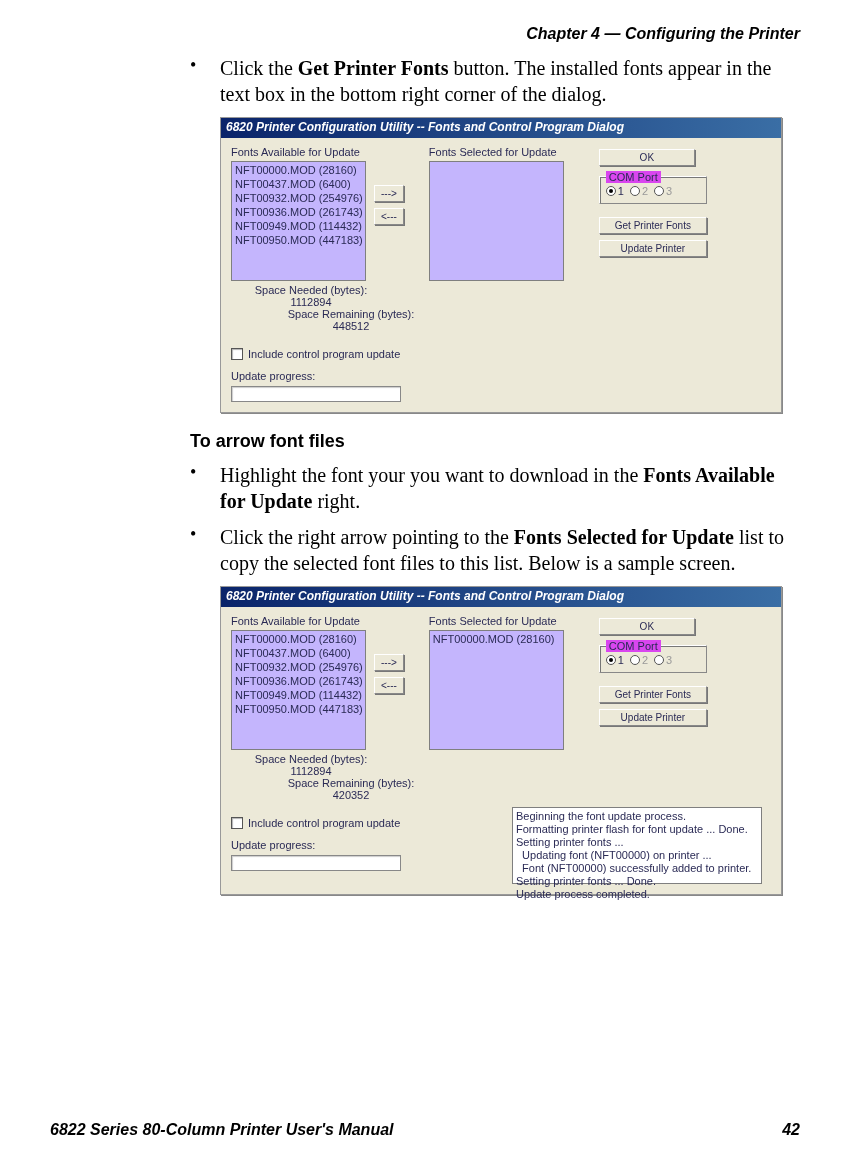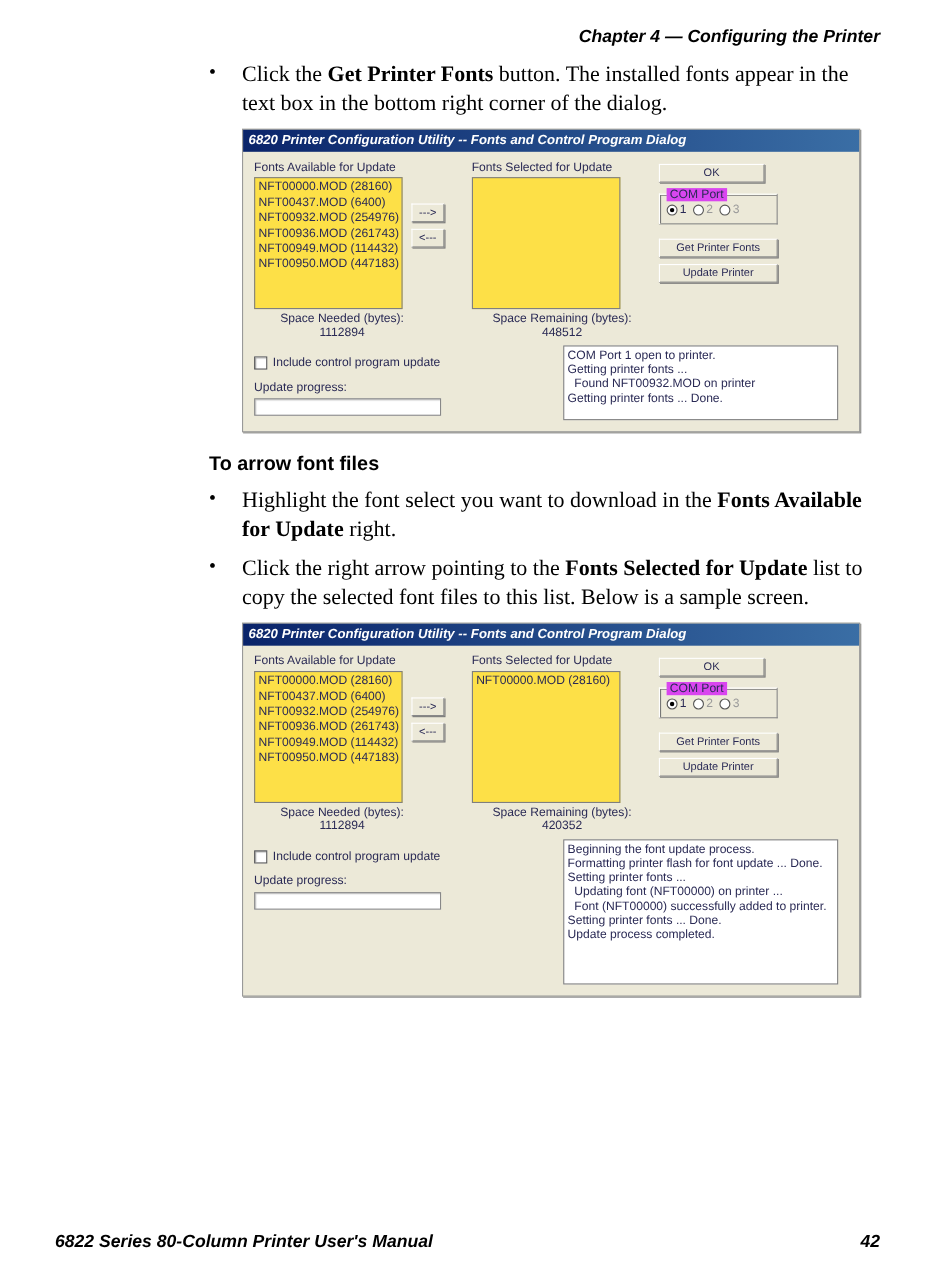--- a/index.html
+++ b/index.html
@@ -14,45 +14,45 @@
     .bullet-text { flex:1; font-size:20px; line-height:1.3; }
     .dialog-wrap { margin:10px 0 18px 30px; }
 
     
     .dialog { width:562px; border:1px solid #999; background:#ece9d8; font-family:Tahoma,Arial,sans-serif; font-size:11px; color:#2a2a55; box-shadow:1px 1px 0 #888;}
     .titlebar { height:20px; background:linear-gradient(to right,#0a246a,#3a6ea5); color:#fff; font-weight:bold; padding:2px 5px; font-size:12px;font-style:italic;}
     .dlg-body { padding:8px 10px 10px 10px; position:relative; }
     .cols { display:flex; }
     .col { display:flex; flex-direction:column; }
     .label { font-size:11px; margin-bottom:3px;}
-    .listbox { background:#fde047; border:1px solid #7f7f7f; font-size:11px; line-height:14px; padding:1px 3px; overflow:hidden;}
+    .listbox { background:#c4b5fd; border:1px solid #7f7f7f; font-size:11px; line-height:14px; padding:1px 3px; overflow:hidden;}
     .listbox.l1 { width:135px; height:120px;}
     .listbox.l2 { width:135px; height:120px;}
     .btn { background:#ece9d8; border:1px solid #888; border-top-color:#fff; border-left-color:#fff; padding:2px 6px; font-size:10px; margin:3px 0; text-align:center; box-shadow:1px 1px 0 #777; cursor:default;}
     .arrows { margin:36px 3px 0 3px;}
     .right-col {}
     .okbtn { width:96px; text-align:center; margin-bottom:10px;}
     .group { border:1px solid #888; border-top-color:#fff; border-left-color:#fff; box-shadow:inset 1px 1px 0 #777; padding:4px 6px 6px 6px; margin-bottom:10px;}
     .group-title { position:relative; top:-10px; background:#d946ef; display:inline-block; padding:0 3px;}
     .radio-row { margin-top:-8px; display:flex; gap:6px; font-size:11px;}
     .radio { display:flex; align-items:center; gap:2px;}
     .radio-circle { width:10px; height:10px; border:1px solid #555; border-radius:50%; background:#fff; display:inline-flex; align-items:center; justify-content:center;}
     .radio-dot { width:4px; height:4px; background:#000; border-radius:50%;}
     .dimmed { color:#999;}
     .getfonts { width:108px;}
     .updateprinter { width:108px;}
-    .values-row { display:flex; margin-top:3px; margin-bottom:6px;}
+    .values-row { display:flex; margin-top:3px; margin-bottom:6px;flex-direction:column;}
     .val-col { width:160px; text-align:center; font-size:11px; }
     .checkbox-row { display:flex; align-items:center; gap:5px; margin:10px 0;}
     .cbox { width:12px; height:12px; border:1px solid #555; background:#fff; box-shadow:inset 1px 1px 1px rgba(0,0,0,0.3);}
     .progress-label { font-size:11px; margin-top:10px;}
     .progress-bar { width:170px; height:16px; border:1px solid #888; background:#fff; margin-top:4px; box-shadow:inset 1px 1px 1px rgba(0,0,0,0.2);}
     .statusbox { background:#fff; border:1px solid #7f7f7f; font-size:11px; line-height:13px; padding:2px 3px; width:250px; word-break:break-word;}
     .statusbox.s1 { height:68px;}
-    .statusbox.s2 { height:132px;}
+    .statusbox.s2 { height:77px;}
     .bottom-row { display:flex; align-items:flex-start; gap:6px; }
     .bottom-left { flex:0 0 255px; }
     .listwhitespace { white-space:pre;}
   </style>
 </head>
 <body>
 
 <div class="header">Chapter 4 — Configuring the Printer</div>
 <div class="footer-left">6822 Series 80-Column Printer User's Manual</div>
 <div class="footer-right">42</div>
@@ -124,34 +124,30 @@
       </div>
       <div class="bottom-row">
         <div class="bottom-left">
           <div class="checkbox-row">
             <span class="cbox"></span>
             <span>Include control program update</span>
           </div>
           <div class="progress-label">Update progress:</div>
           <div class="progress-bar"></div>
         </div>
-        <div class="statusbox s1 listwhitespace" style="margin-left:20px;">COM Port 1 open to printer.
-Getting printer fonts ...
-  Found NFT00932.MOD on printer
-Getting printer fonts ... Done.</div>
       </div>
     </div>
   </div>
   </div>
 
   <div class="h3">To arrow font files</div>
   <div class="bullet-row">
     <div class="bullet-dot">•</div>
     <div class="bullet-text">
-      <span>Highlight the font select you want to download in the </span><b>Fonts Available for Update</b><span> right.</span>
+      <span>Highlight the font your you want to download in the </span><b>Fonts Available for Update</b><span> right.</span>
     </div>
   </div>
   <div class="bullet-row">
     <div class="bullet-dot">•</div>
     <div class="bullet-text">
       <span>Click the right arrow pointing to the </span><b>Fonts Selected for Update</b><span> list to copy the selected font files to this list. Below is a sample screen.</span>
     </div>
   </div>
 
   <div class="dialog-wrap">

